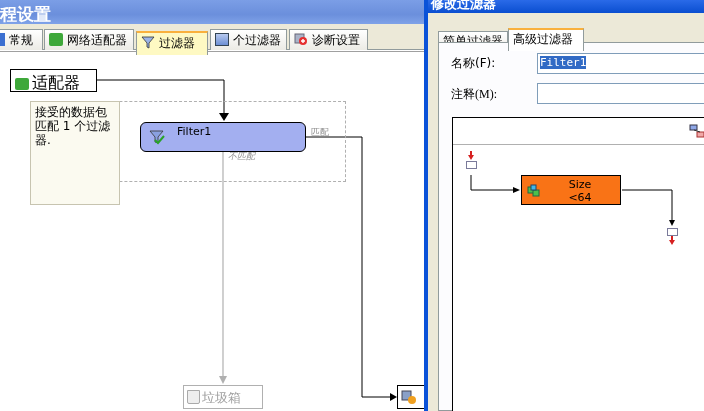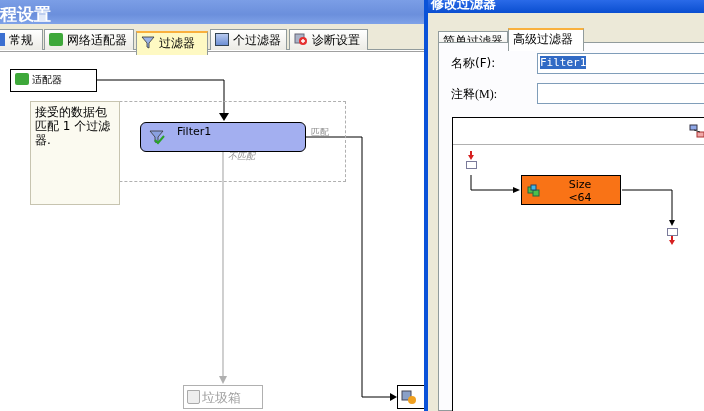--- a/index.html
+++ b/index.html
@@ -11,21 +11,21 @@
     color: #fff; font-weight: bold; font-size: 17px; padding: 3px 0 0 0; }
   .main-tabbar { position: absolute; left: 0; top: 24px; width: 425px; height: 26px; background: #ece9d8;
     border-bottom: 1px solid #919b9c; }
   .tab { position: absolute; top: 5px; height: 21px; background: linear-gradient(#fff, #ecebe5);
     border: 1px solid #919b9c; border-bottom: none; padding: 2px 4px 0 4px; font-size: 12px; white-space: nowrap; }
   .tab.active { top: 7px; height: 24px; background: #fef9c3; border-top: 2px solid #f9b03d; z-index: 2; }
   .tab .ic { display: inline-block; width: 14px; height: 13px; vertical-align: -2px; margin-right: 4px; }
   .canvas { position: absolute; left: 0; top: 51px; width: 425px; height: 360px; background: #fff;
     border-top: 1px solid #a0a0a0; }
   .node-adapter { position: absolute; left: 10px; top: 69px; width: 87px; height: 23px; border: 1px solid #000;
-    background: #fff; padding: 3px 0 0 4px; font-size: 10px; }
+    background: #fff; padding: 3px 0 0 4px; font-size: 16px; }
   .dash-group { position: absolute; left: 30px; top: 101px; width: 316px; height: 81px; border: 1px dashed #b0b0b0; }
   .note { position: absolute; left: 30px; top: 101px; width: 90px; height: 104px; background: #fbfaf0;
     border: 1px solid #c7c4b0; padding: 3px 4px; font-size: 12px; line-height: 14px; }
   .filter-node { position: absolute; left: 140px; top: 122px; width: 166px; height: 30px; background: #a3aff0;
     border: 1px solid #000; border-radius: 6px; }
   .filter-node .lbl { position: absolute; left: 36px; top: 2px; font-size: 11px; }
   .small-gray { position: absolute; font-size: 9px; color: #909090; }
   .trash { position: absolute; left: 183px; top: 385px; width: 80px; height: 24px; border: 1px solid #b0b0b0;
     color: #a0a0a0; padding: 3px 0 0 3px; font-size: 13px; }
   .out-node { position: absolute; left: 397px; top: 385px; width: 30px; height: 24px; border: 1px solid #000; background: #fff; }

